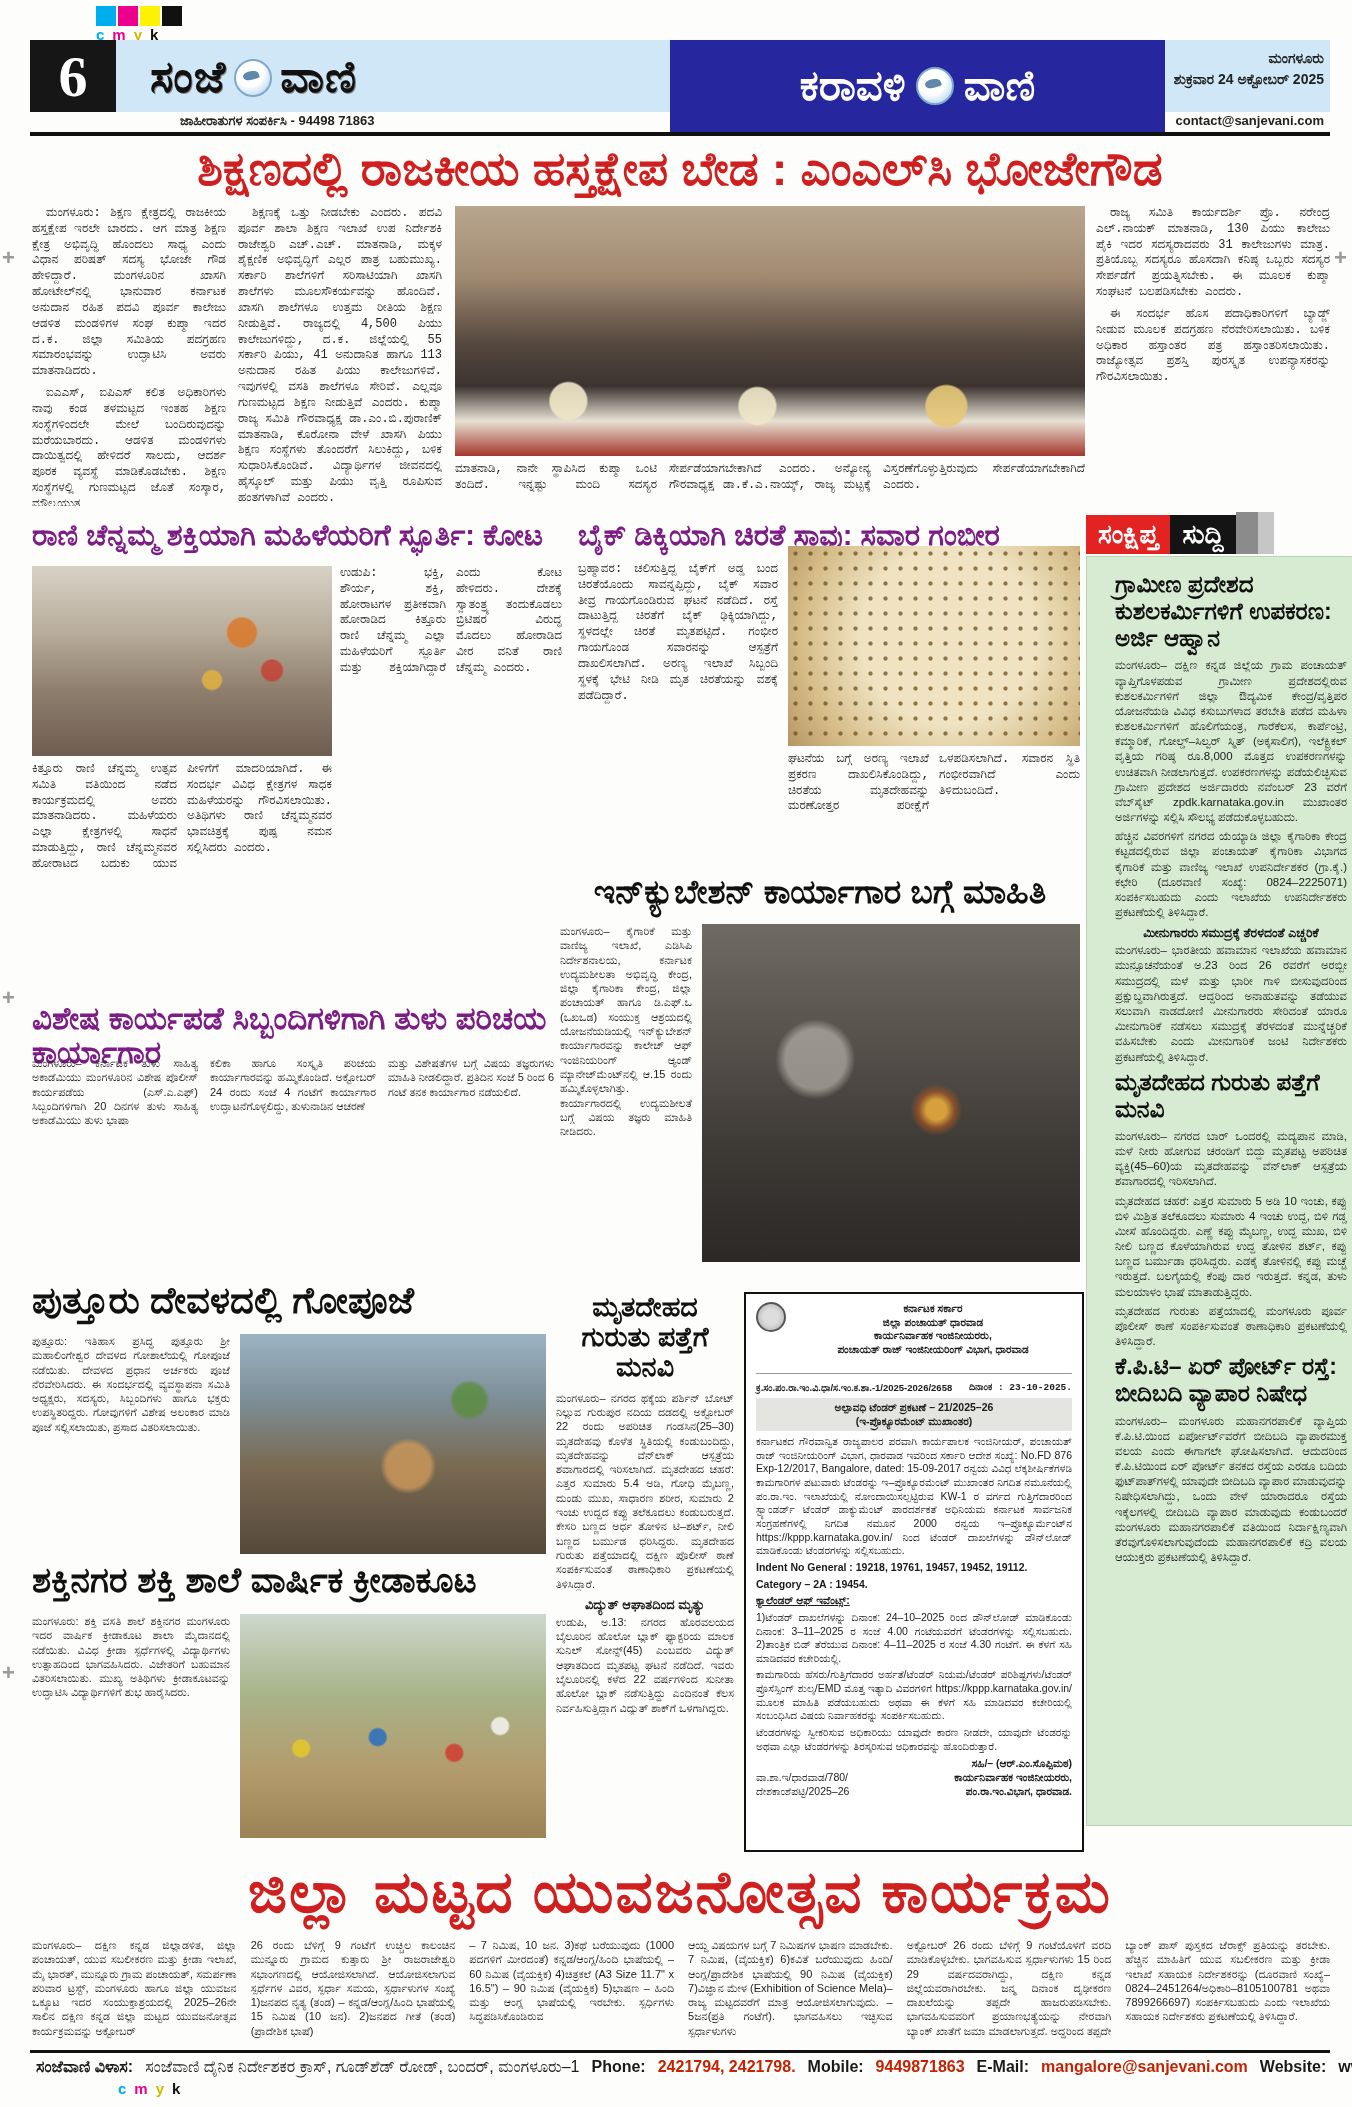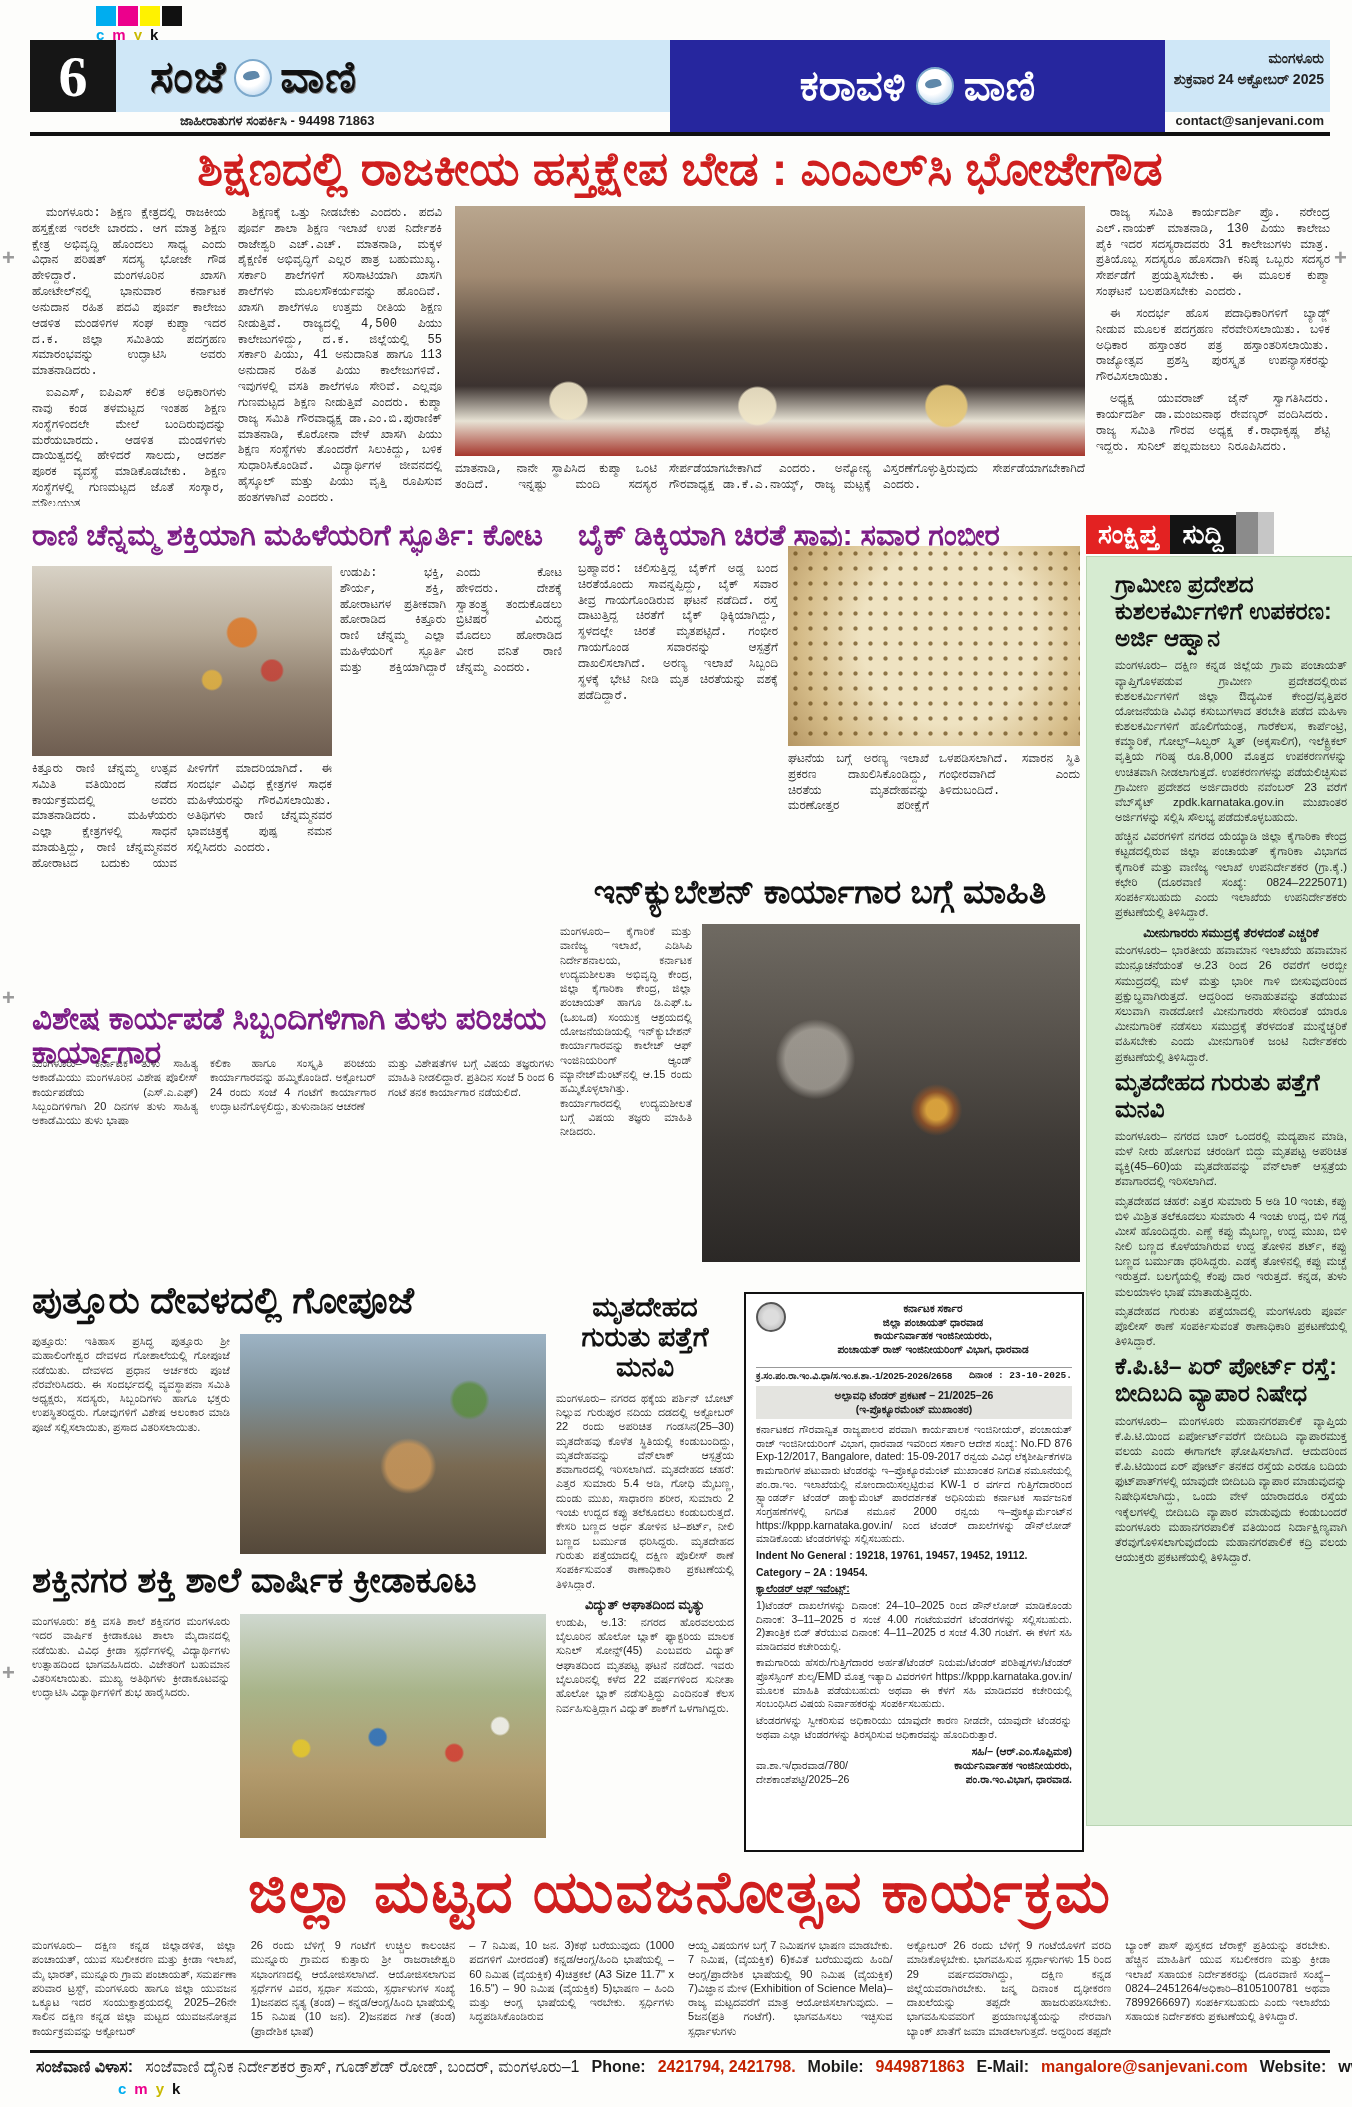--- a/index.html
+++ b/index.html
@@ -113,21 +113,20 @@
          radial-gradient(circle at 18% 78%, rgba(240,230,200,.9) 0 18px, transparent 20px),
          radial-gradient(circle at 48% 80%, rgba(240,230,200,.9) 0 18px, transparent 20px),
          radial-gradient(circle at 78% 80%, rgba(230,200,120,.9) 0 20px, transparent 22px),
          linear-gradient(180deg,#b9a68e 0%,#a18a72 28%,#55483e 55%,#3c3330 72%,#e7e2d4 86%,#a5362c 100%);"></div>
   <div class="abs body-text" style="left:455px;top:462px;width:630px;height:48px;columns:3;column-gap:12px;">
     <span>ಮಾತನಾಡಿ, ನಾನೇ ಸ್ಥಾಪಿಸಿದ ಕುಪ್ಮಾ ಒಂಟಿ ತಂದಿದೆ. ಇನ್ನಷ್ಟು ಮಂದಿ ಸದಸ್ಯರ ಸೇರ್ಪಡೆಯಾಗಬೇಕಾಗಿದೆ ಎಂದರು. ಅನ್ಯೋನ್ಯ ಗೌರವಾಧ್ಯಕ್ಷ ಡಾ.ಕೆ.ಎ.ನಾಯ್ಕ್, ರಾಜ್ಯ ಮಟ್ಟಕ್ಕೆ ವಿಸ್ತರಣೆಗೊಳ್ಳುತ್ತಿರುವುದು ಸೇರ್ಪಡೆಯಾಗಬೇಕಾಗಿದೆ ಎಂದರು.</span>
   </div>
   <div class="abs body-text" style="left:1096px;top:206px;width:234px;height:304px;">
     <p>ರಾಜ್ಯ ಸಮಿತಿ ಕಾರ್ಯದರ್ಶಿ ಪ್ರೊ. ನರೇಂದ್ರ ಎಲ್.ನಾಯಕ್ ಮಾತನಾಡಿ, 130 ಪಿಯು ಕಾಲೇಜು ಪೈಕಿ ಇದರ ಸದಸ್ಯರಾದವರು 31 ಕಾಲೇಜುಗಳು ಮಾತ್ರ. ಪ್ರತಿಯೊಬ್ಬ ಸದಸ್ಯರೂ ಹೊಸದಾಗಿ ಕನಿಷ್ಠ ಒಬ್ಬರು ಸದಸ್ಯರ ಸೇರ್ಪಡೆಗೆ ಪ್ರಯತ್ನಿಸಬೇಕು. ಈ ಮೂಲಕ ಕುಪ್ಮಾ ಸಂಘಟನೆ ಬಲಪಡಿಸಬೇಕು ಎಂದರು.</p>
     <p>ಈ ಸಂದರ್ಭ ಹೊಸ ಪದಾಧಿಕಾರಿಗಳಿಗೆ ಬ್ಯಾಡ್ಜ್ ನೀಡುವ ಮೂಲಕ ಪದಗ್ರಹಣ ನೆರವೇರಿಸಲಾಯಿತು. ಬಳಿಕ ಅಧಿಕಾರ ಹಸ್ತಾಂತರ ಪತ್ರ ಹಸ್ತಾಂತರಿಸಲಾಯಿತು. ರಾಜ್ಯೋತ್ಸವ ಪ್ರಶಸ್ತಿ ಪುರಸ್ಕೃತ ಉಪನ್ಯಾಸಕರನ್ನು ಗೌರವಿಸಲಾಯಿತು.</p>
-    <p>ಅಧ್ಯಕ್ಷ ಯುವರಾಜ್ ಜೈನ್ ಸ್ವಾಗತಿಸಿದರು. ಕಾರ್ಯದರ್ಶಿ ಡಾ.ಮಂಜುನಾಥ ರೇವಣ್ಕರ್ ವಂದಿಸಿದರು. ರಾಜ್ಯ ಸಮಿತಿ ಗೌರವ ಅಧ್ಯಕ್ಷ ಕೆ.ರಾಧಾಕೃಷ್ಣ ಶೆಟ್ಟಿ ಇದ್ದರು. ಸುನಿಲ್ ಪಲ್ಲಮಜಲು ನಿರೂಪಿಸಿದರು.</p>
   </div>
 
   <div class="abs purple-headline" style="left:32px;top:520px;width:530px;">ರಾಣಿ ಚೆನ್ನಮ್ಮ ಶಕ್ತಿಯಾಗಿ ಮಹಿಳೆಯರಿಗೆ ಸ್ಫೂರ್ತಿ: ಕೋಟ</div>
   <div class="abs purple-headline" style="left:578px;top:520px;width:495px;">ಬೈಕ್ ಡಿಕ್ಕಿಯಾಗಿ ಚಿರತೆ ಸಾವು: ಸವಾರ ಗಂಭೀರ</div>
   <div class="abs" style="left:1086px;top:512px;width:256px;white-space:nowrap;">
     <span class="label-red">ಸಂಕ್ಷಿಪ್ತ</span><span class="label-black">ಸುದ್ದಿ</span><span class="grey-chip" style="width:22px;background:#8b8b8b;"></span><span class="grey-chip" style="width:16px;background:#c6c6c6;"></span>
   </div>
 
   <div class="abs photo" style="left:32px;top:566px;width:300px;height:190px;
        background:
@@ -209,21 +208,21 @@
   <div class="abs tender" style="left:744px;top:1292px;width:316px;height:540px;">
     <div style="display:flex;align-items:flex-start;gap:8px;">
       <span class="emblem"></span>
       <div style="flex:1;" class="c">
         <div class="b">ಕರ್ನಾಟಕ ಸರ್ಕಾರ</div>
         <div class="b">ಜಿಲ್ಲಾ ಪಂಚಾಯತ್ ಧಾರವಾಡ</div>
         <div class="b">ಕಾರ್ಯನಿರ್ವಾಹಕ ಇಂಜಿನೀಯರರು,</div>
         <div class="b">ಪಂಚಾಯತ್ ರಾಜ್ ಇಂಜಿನೀಯರಿಂಗ್ ವಿಭಾಗ, ಧಾರವಾಡ</div>
       </div>
     </div>
-    <div style="display:flex;justify-content:space-between;margin-top:10px;border-top:1px solid #999;padding-top:2px;">
+    <div style="display:flex;justify-content:space-between;margin-top:16px;border-top:1px solid #999;padding-top:8px;">
       <span class="b" style="font-size:9.5px;">ಕ್ರ.ಸಂ.ಪಂ.ರಾ.ಇಂ.ವಿ.ಧಾ/ಸ.ಇಂ.ಕ.ಶಾ.-1/2025-2026/2658</span>
       <span class="b" style="font-size:9.5px;font-family:Liberation Mono, monospace;">ದಿನಾಂಕ : 23-10-2025.</span>
     </div>
     <div class="shade">
       <div>ಅಲ್ಪಾವಧಿ ಟೆಂಡರ್ ಪ್ರಕಟಣೆ – 21/2025–26</div>
       <div>(ಇ-ಪ್ರೊಕ್ಯೂರಮೆಂಟ್ ಮುಖಾಂತರ)</div>
     </div>
     <p>ಕರ್ನಾಟಕದ ಗೌರವಾನ್ವಿತ ರಾಜ್ಯಪಾಲರ ಪರವಾಗಿ ಕಾರ್ಯಪಾಲಕ ಇಂಜಿನೀಯರ್, ಪಂಚಾಯತ್ ರಾಜ್ ಇಂಜಿನೀಯರಿಂಗ್ ವಿಭಾಗ, ಧಾರವಾಡ ಇವರಿಂದ ಸರ್ಕಾರಿ ಆದೇಶ ಸಂಖ್ಯೆ: No.FD 876 Exp-12/2017, Bangalore, dated: 15-09-2017 ರನ್ವಯ ವಿವಿಧ ಲೆಕ್ಕಶೀರ್ಷಿಕೆಗಳಡಿ ಕಾಮಗಾರಿಗಳ ಪಟುವಾರು ಟೆಂಡರನ್ನು ಇ–ಪ್ರೊಕ್ಯೂರಮೆಂಟ್ ಮುಖಾಂತರ ನಿಗದಿತ ನಮೂನೆಯಲ್ಲಿ ಪಂ.ರಾ.ಇಂ. ಇಲಾಖೆಯಲ್ಲಿ ನೋಂದಾಯಿಸಲ್ಪಟ್ಟಿರುವ KW-1 ರ ವರ್ಗದ ಗುತ್ತಿಗೆದಾರರಿಂದ ಸ್ಟ್ಯಾಂಡರ್ಡ್ ಟೆಂಡರ್ ಡಾಕ್ಯುಮೆಂಟ್ ಪಾರದರ್ಶಕತೆ ಅಧಿನಿಯಮ ಕರ್ನಾಟಕ ಸಾರ್ವಜನಿಕ ಸಂಗ್ರಹಣೆಗಳಲ್ಲಿ ನಿಗದಿತ ನಮೂನೆ 2000 ರನ್ವಯ ಇ–ಪ್ರೊಕ್ಯೂರ್ಮೆಂಟ್‌ನ https://kppp.karnataka.gov.in/ ನಿಂದ ಟೆಂಡರ್ ದಾಖಲೆಗಳನ್ನು ಡೌನ್‌ಲೋಡ್ ಮಾಡಿಕೊಂಡು ಟೆಂಡರಗಳನ್ನು ಸಲ್ಲಿಸಬಹುದು.</p>
     <p class="b">Indent No General : 19218, 19761, 19457, 19452, 19112.</p>
     <p class="b">Category – 2A : 19454.</p>

